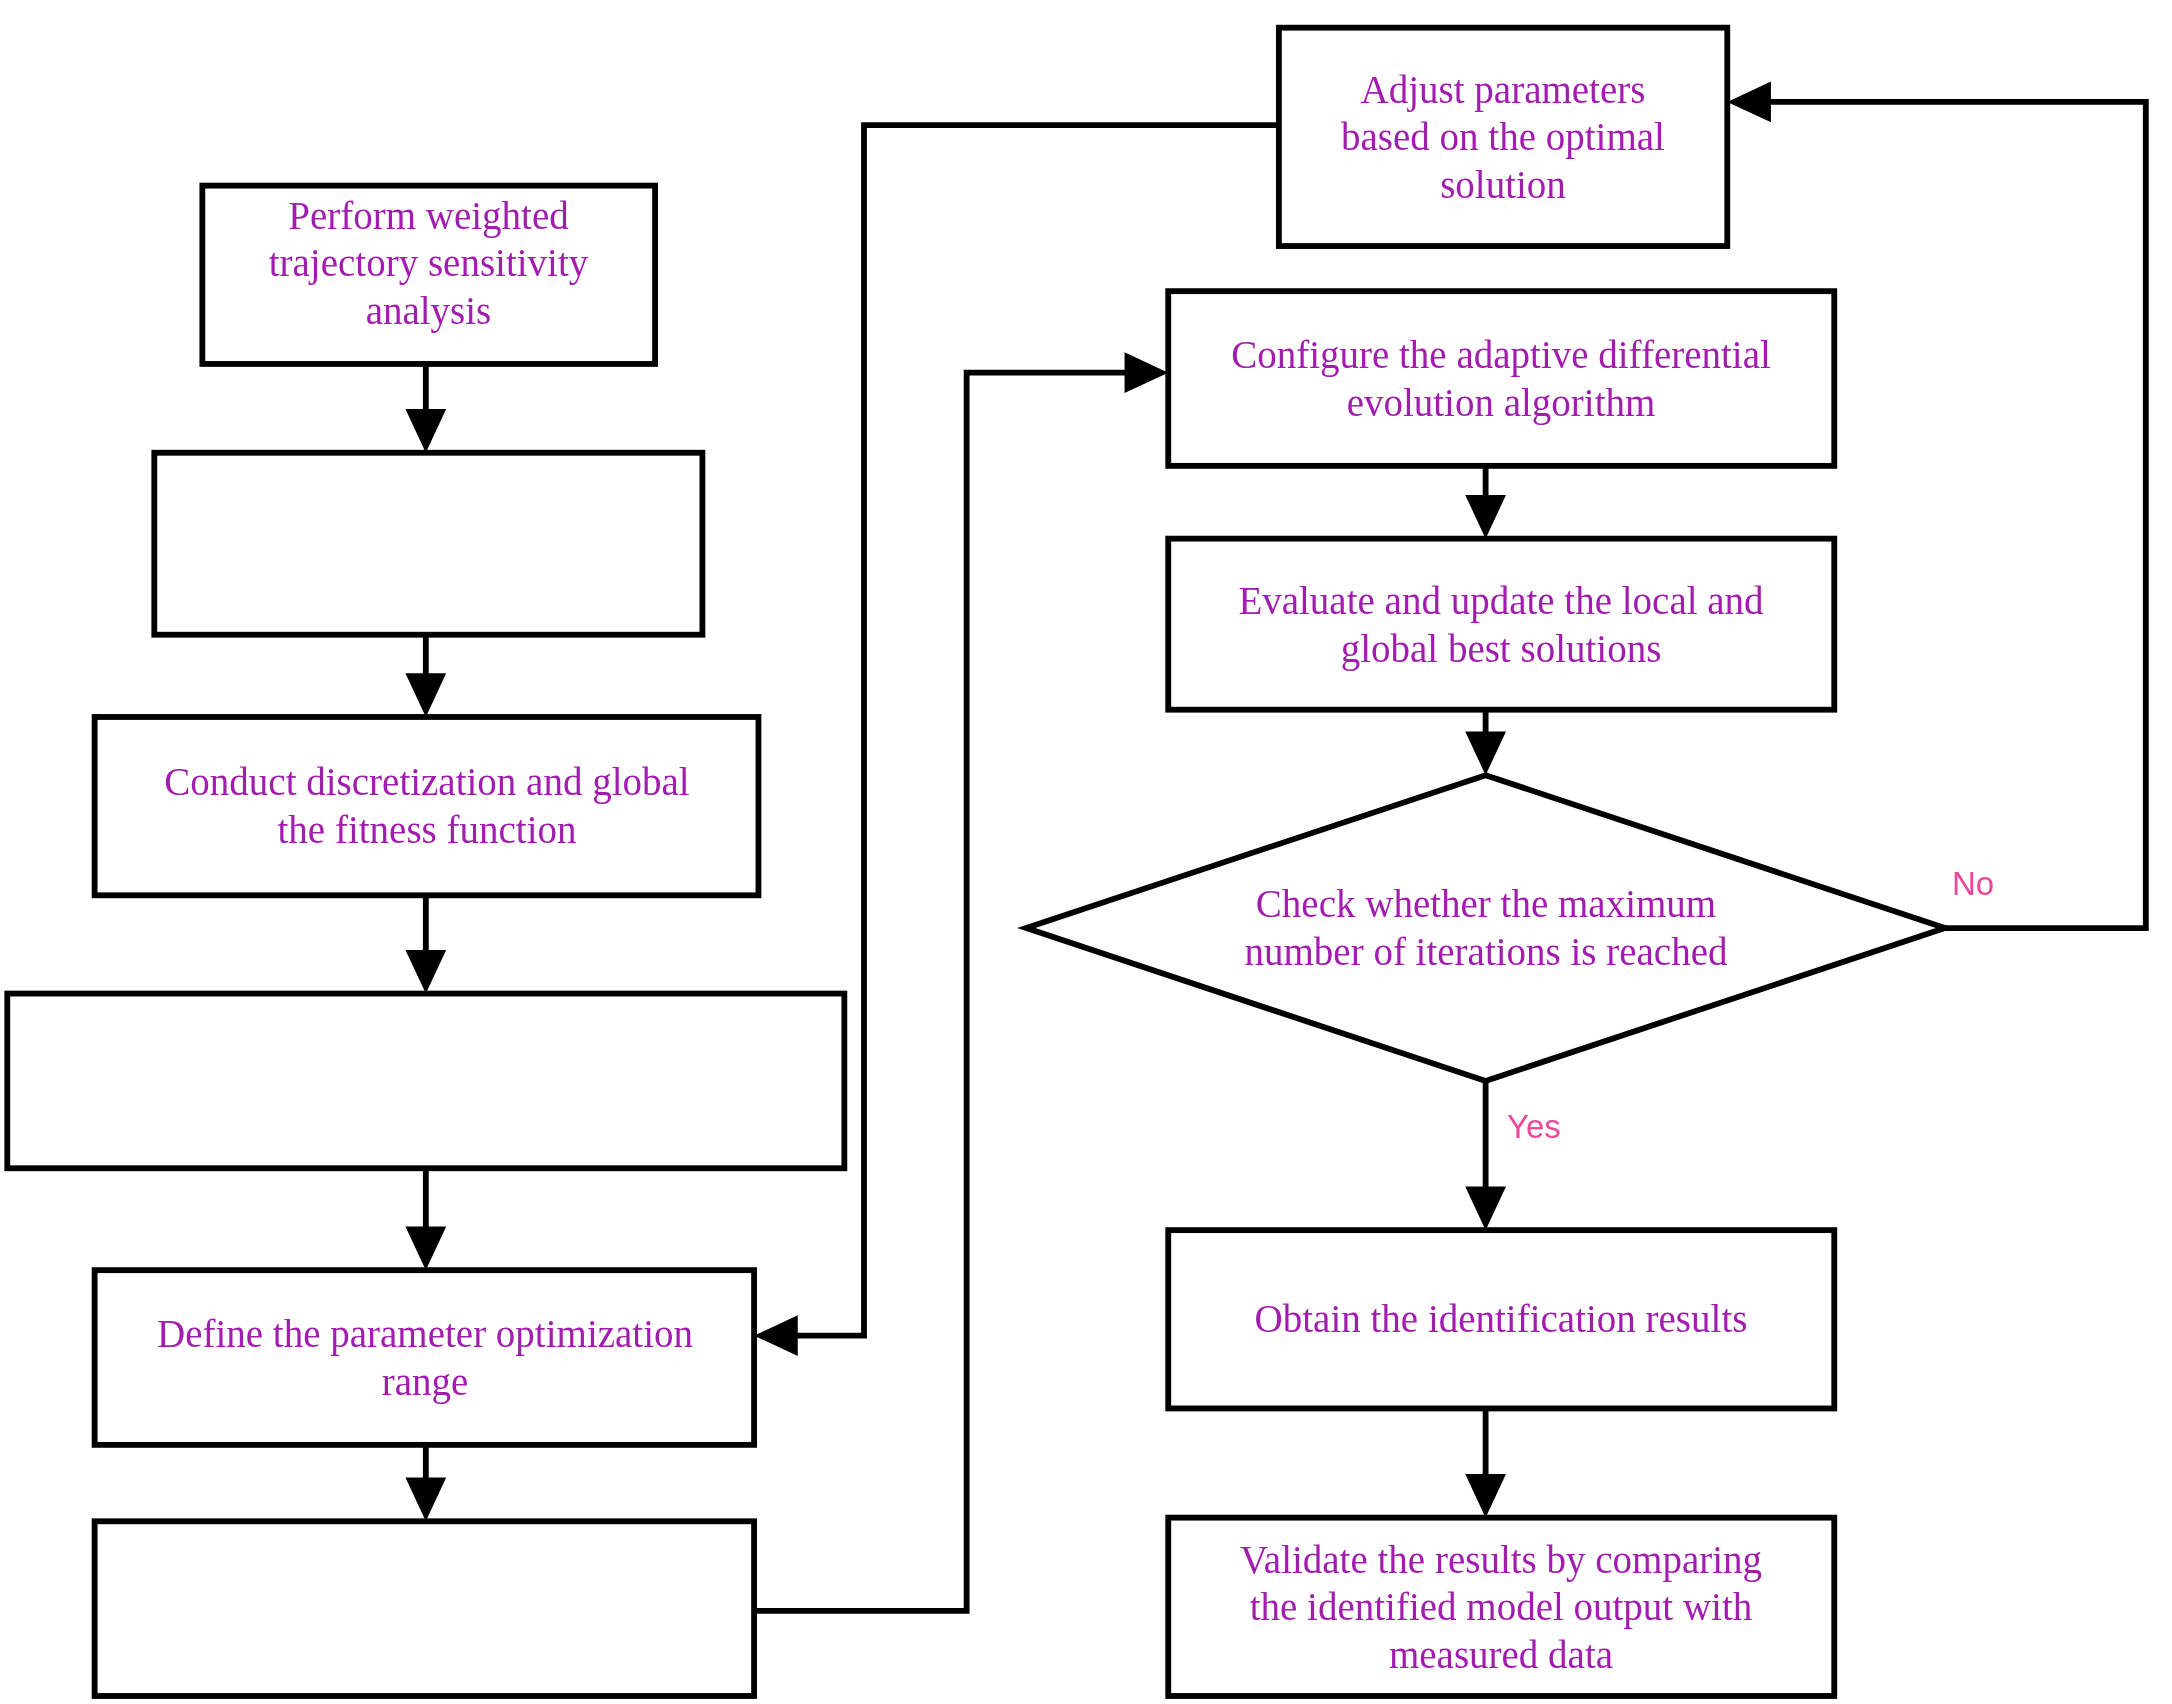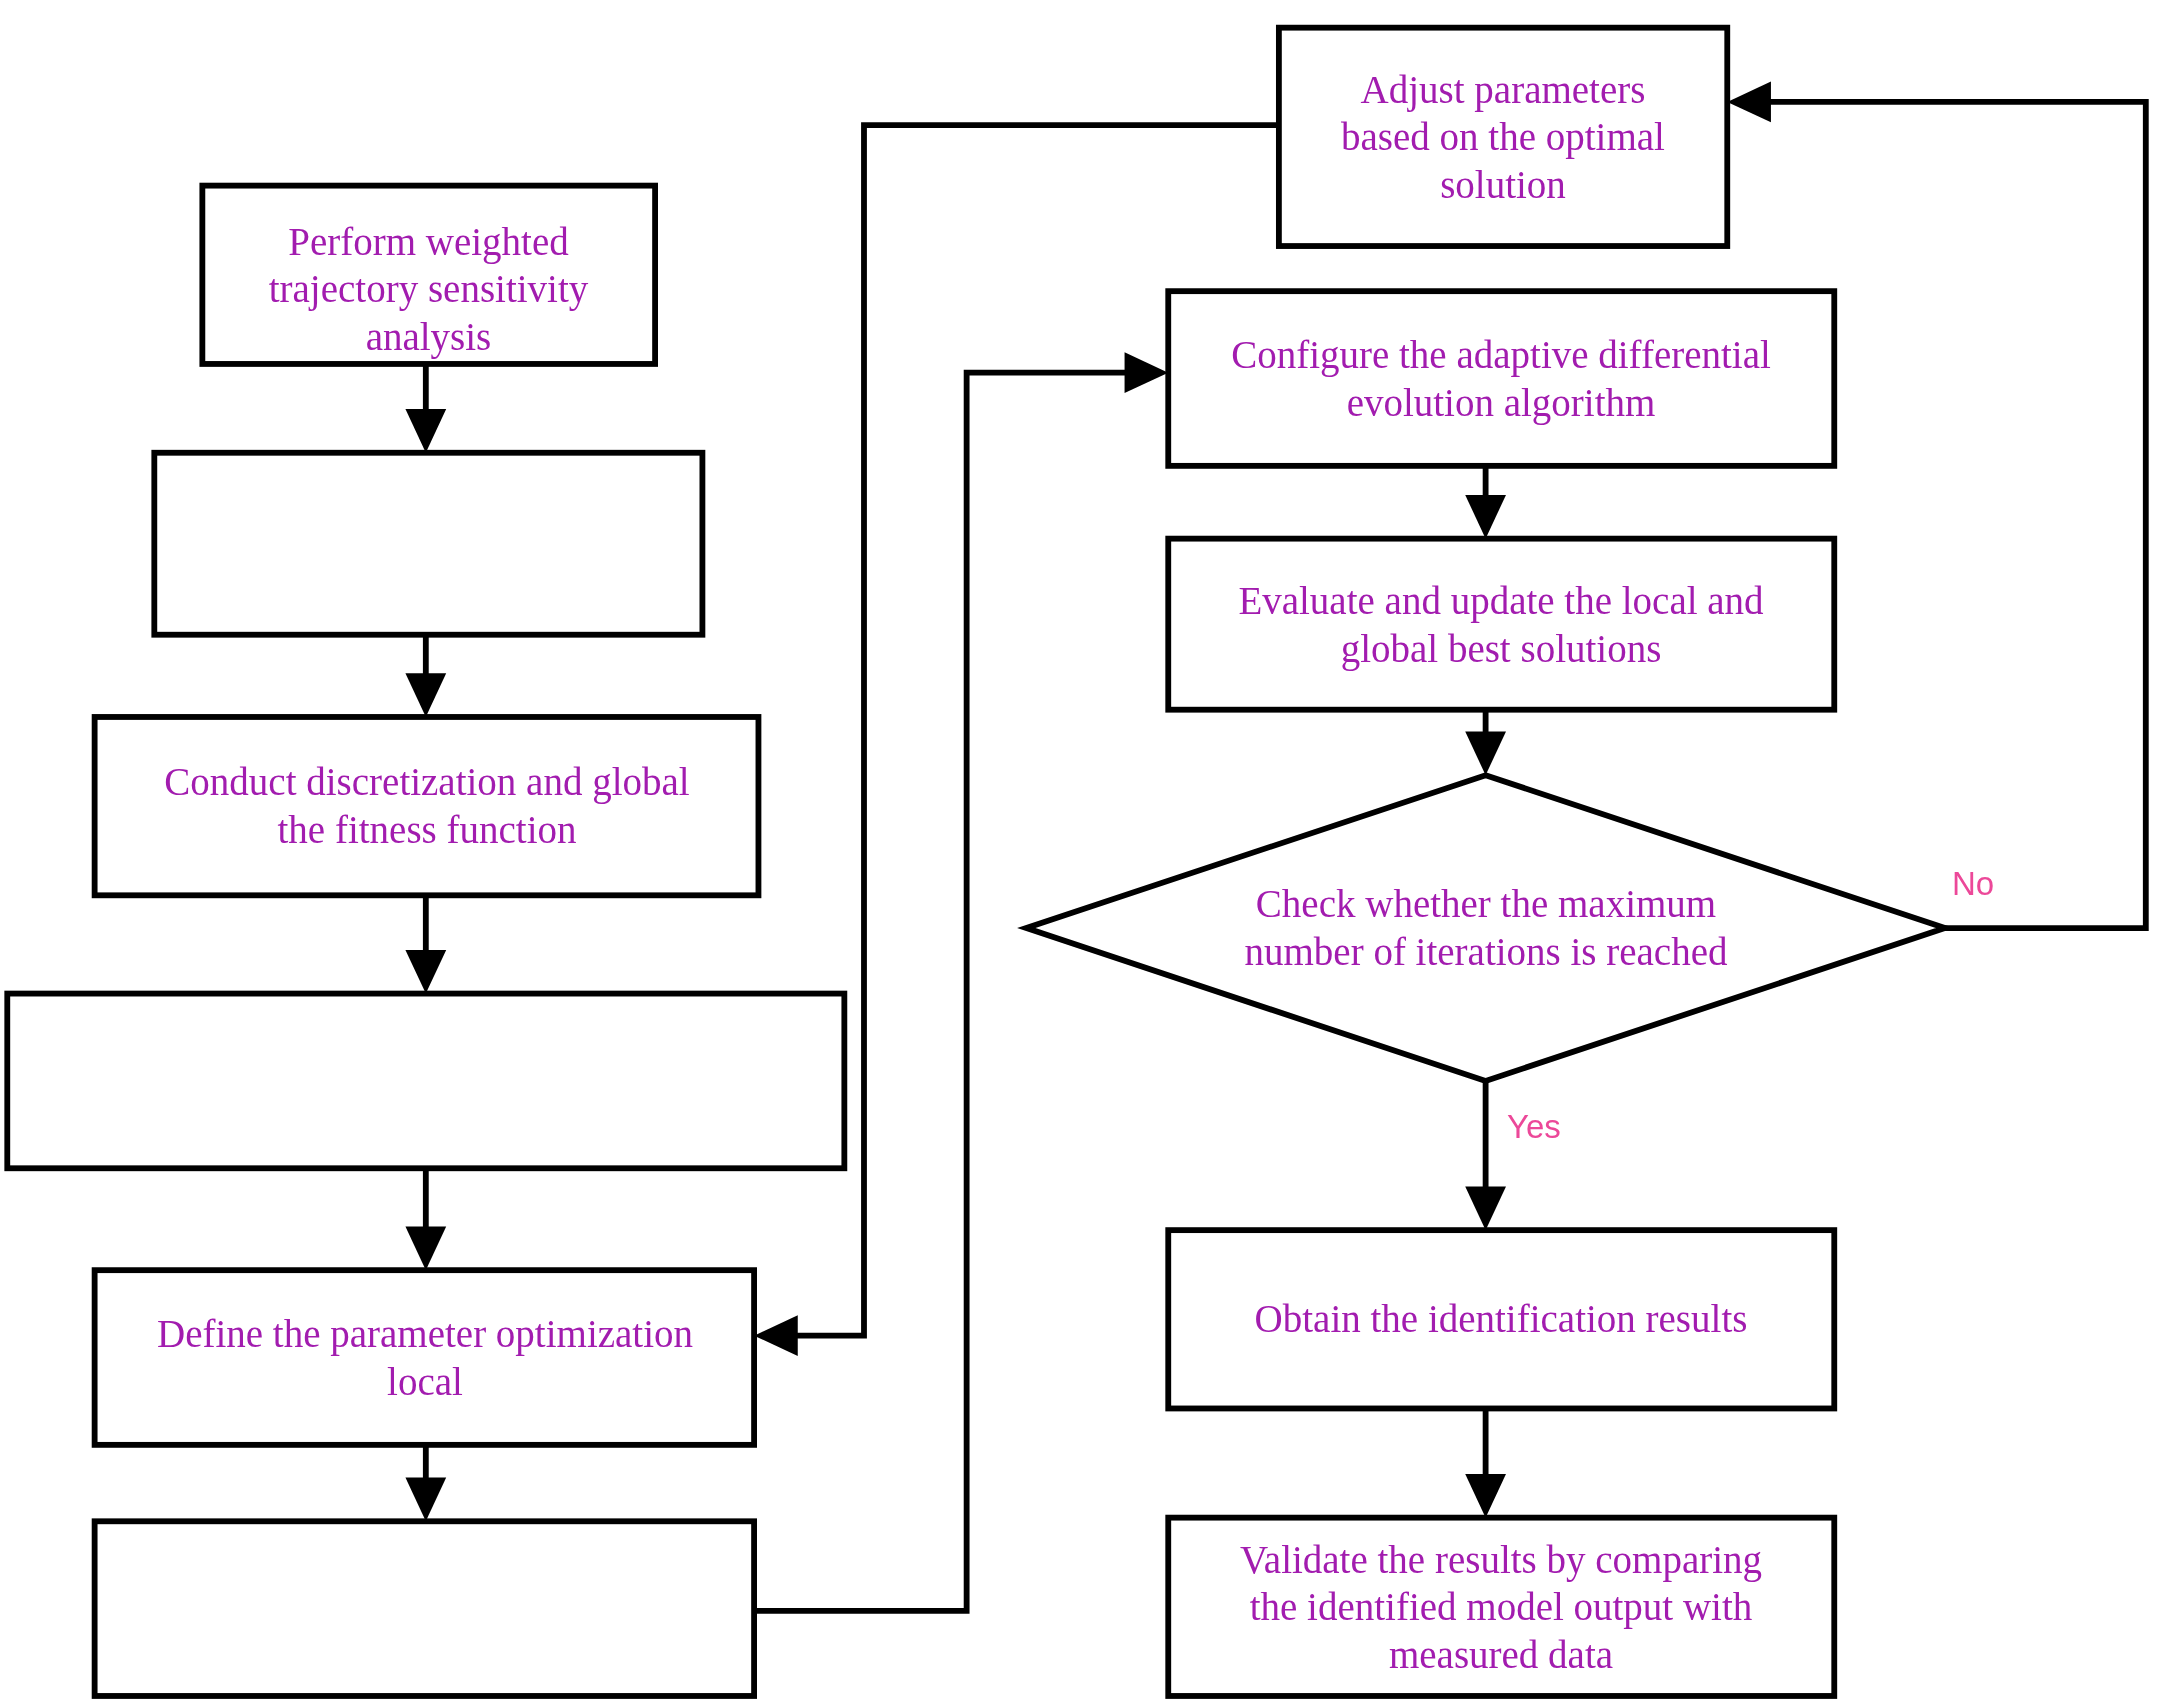--- a/index.html
+++ b/index.html
@@ -121,31 +121,31 @@
     <polygon class="arrow-head" points="2041,1690 2013,1630 2069,1630"></polygon>
 
     <line class="edge-line" x1="2041" y1="1935" x2="2041" y2="2048"></line>
     <polygon class="arrow-head" points="2041,2085 2013,2025 2069,2025"></polygon>
 
     <path class="edge-line" d="M 2672 1275 L 2948 1275 L 2948 140 L 2410 140"></path>
     <polygon class="arrow-head" points="2373,140 2433,112 2433,168"></polygon>
 
   </svg>
 
-  <div class="node-label" style="left:202px; top:200px; width:453px; height:178px;font-family:Liberation Serif, serif;">Perform weighted
+  <div class="node-label" style="left:202px; top:174px; width:453px; height:178px;font-family:Liberation Serif, serif;">Perform weighted
 trajectory sensitivity
 analysis</div>
 
 
   <div class="node-label" style="left:95px; top:717px; width:664px; height:178px;">Conduct discretization and global
 the fitness function</div>
 
 
   <div class="node-label" style="left:95px; top:1270px; width:660px; height:175px;">Define the parameter optimization
-local</div>
+range</div>
 
 
   <div class="node-label" style="left:1279px; top:28px; width:448px; height:218px;">Adjust parameters
 based on the optimal
 solution</div>
 
   <div class="node-label" style="left:1168px; top:291px; width:666px; height:175px;">Configure the adaptive differential
 evolution algorithm</div>
 
   <div class="node-label" style="left:1122px; top:848px; width:728px; height:160px;">Check whether the maximum

